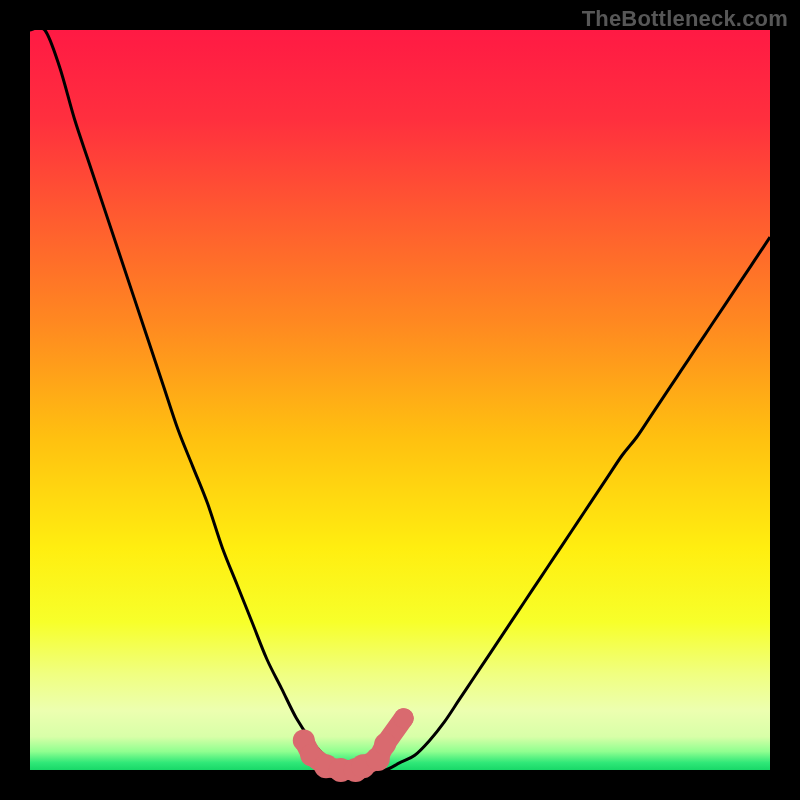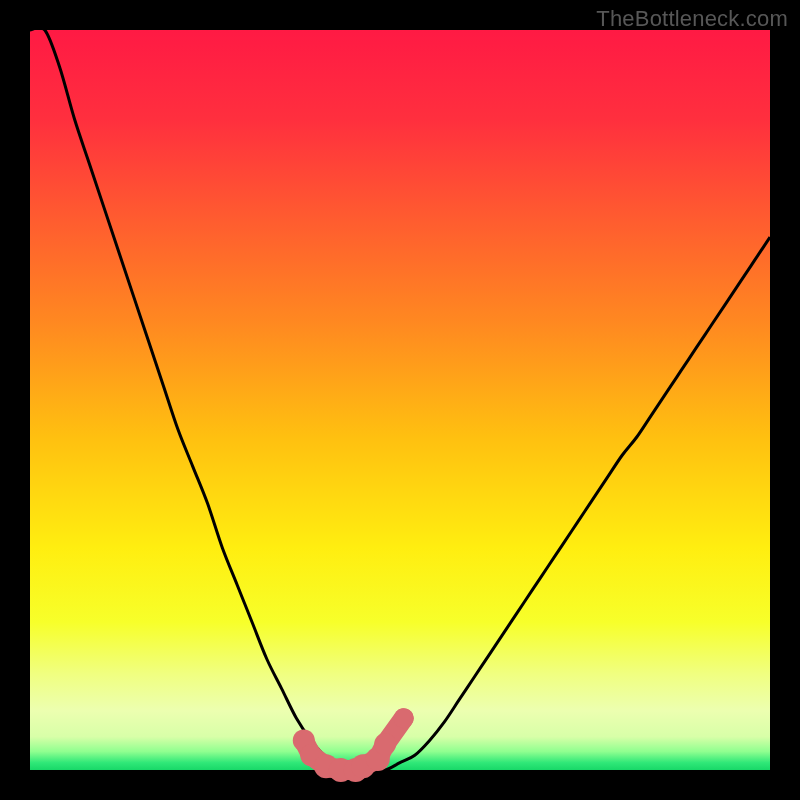--- a/index.html
+++ b/index.html
@@ -17,21 +17,21 @@
     left: 0;
     width: 800px;
     height: 800px;
     background: #000;
   }
   .watermark {
     position: absolute;
     top: 6px;
     right: 12px;
     font-size: 22px;
-    font-weight: 400;
+    font-weight: 700;
     color: #575757;
     letter-spacing: 0.2px;
     user-select: none;
   }
   svg {
     display: block;
   }
 </style>
 </head>
 <body>

